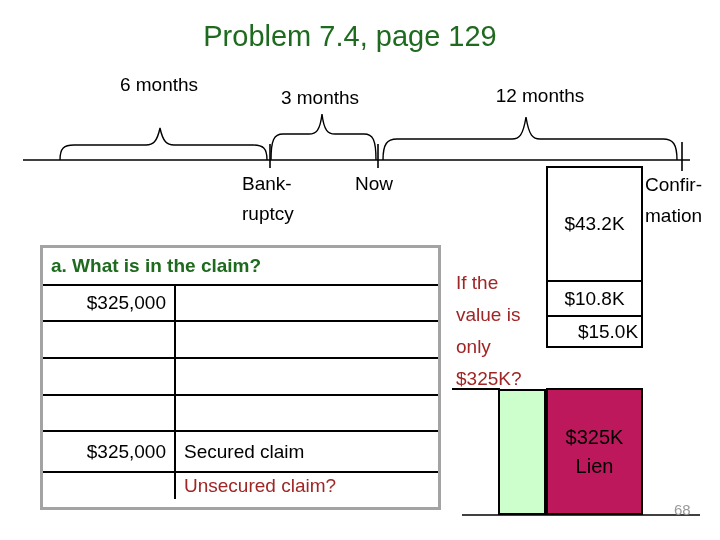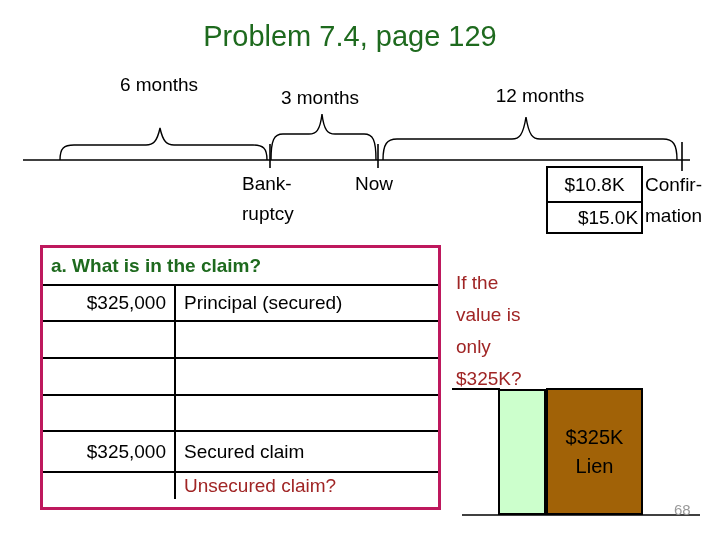--- a/index.html
+++ b/index.html
@@ -50,21 +50,21 @@
   .sh4 { height:29px; }
 
   #question {
     left:456px; top:267px;
     font-size:19px; line-height:32px;
     color:#a02525;
   }
 
   #claim-table {
     left:40px; top:245px; width:401px; height:265px;
-    border:3px solid #be185d;
+    border:3px solid #a3a3a3;
     background:#fff;
     box-sizing:border-box;
     display:flex; flex-direction:column;
   }
   .trow {
     display:flex;
     box-sizing:border-box;
     border-top:2px solid #000;
   }
   .trow:first-child { border-top:none; }
@@ -95,21 +95,21 @@
   .red-text { color:#a02525; }
 
   #green-bar {
     left:498px; top:389px; width:48px; height:126px;
     background:#ccffcc;
     border:2px solid #000;
     box-sizing:border-box;
   }
   #orange-bar {
     left:546px; top:388px; width:97px; height:127px;
-    background:#a16207;
+    background:#be185d;
     border:2px solid #000;
     box-sizing:border-box;
     display:flex; flex-direction:column; align-items:center; justify-content:center;
     font-size:20px; line-height:29px; text-align:center;
   }
 
   #page-num {
     left:674px; top:501px;
     font-size:15px;
     color:#999999;
@@ -150,36 +150,36 @@
   <div>mation</div>
 </div>
 
 <div id="green-bar" class="abs"></div>
 <div id="orange-bar" class="abs">
   <div>$325K</div>
   <div>Lien</div>
 </div>
 
 <div id="stack" class="abs">
+  <div class="stack-cell sh1">$43.2K</div>
   <div class="stack-cell sh2">$10.8K</div>
   <div class="stack-cell sh4">$15.0K</div>
 </div>
 
 <div id="question" class="abs">
   <div>If the</div>
   <div>value is</div>
   <div>only</div>
   <div>$325K?</div>
 </div>
 
 <div id="claim-table" class="abs">
   <div class="trow hrow">a. What is in the claim?</div>
   <div class="trow r2">
     <div class="c1">$325,000</div>
-    <div class="c2">Principal (secured)</div>
   </div>
   <div class="trow r3">
     <div class="c1"></div>
     <div class="c2"></div>
   </div>
   <div class="trow r4">
     <div class="c1"></div>
     <div class="c2"></div>
   </div>
   <div class="trow r5">

